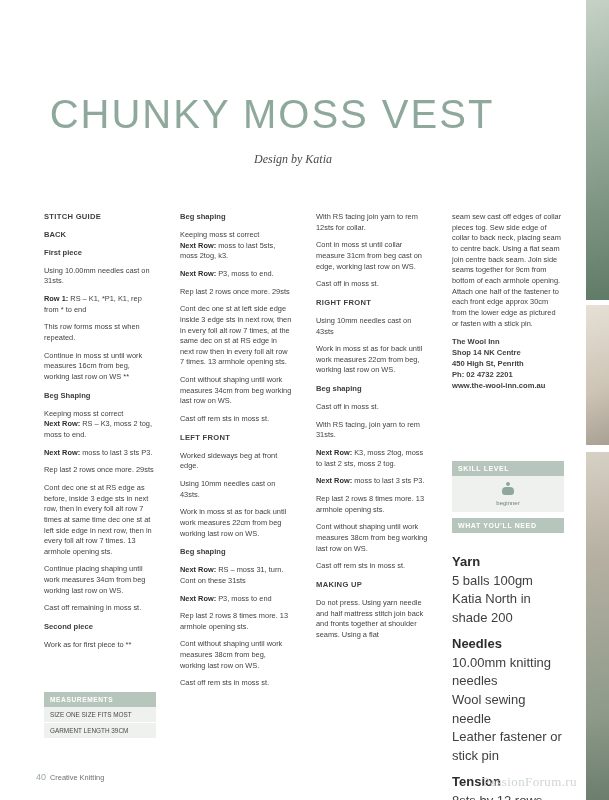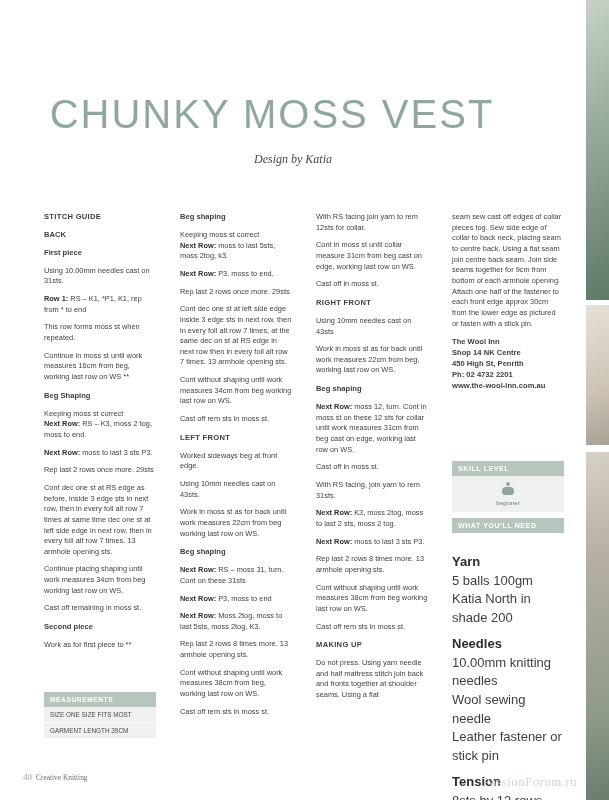--- a/index.html
+++ b/index.html
@@ -179,25 +179,24 @@
   .need-body {
     font-size: 13px;
     line-height: 1.44;
     color: #3f3f3f;
     padding-top: 20px;
   }
   .need-body p { margin: 0 0 7px 0; }
   .need-body .lbl { font-weight: bold; color: #2d2d2d; }
   .footer-left {
     position: absolute;
-    left: 23px;
+    left: 36px;
     bottom: 18px;
     font-size: 7.4px;
     color: #6f6f6f;
-    font-family: Liberation Serif, serif;
   }
   .footer-left .pg {
     color: #9aa79f;
     font-size: 9px;
     margin-right: 4px;
   }
   .watermark {
     position: absolute;
     right: 32px;
     bottom: 10px;
@@ -250,35 +249,33 @@
       <p>Cont dec one st at left side edge inside 3 edge sts in next row, then in every foll alt row 7 times, at the same dec on st at RS edge in next row then in every foll alt row 7 times. 13 armhole opening sts.</p>
       <p>Cont without shaping until work measures 34cm from beg working last row on WS.</p>
       <p>Cast off rem sts in moss st.</p>
       <p class="h-green sp">LEFT FRONT</p>
       <p>Worked sideways beg at front edge.</p>
       <p>Using 10mm needles cast on 43sts.</p>
       <p>Work in moss st as for back until work measures 22cm from beg working last row on WS.</p>
       <p class="h-dark sp">Beg shaping</p>
       <p><b class="run">Next Row:</b><span> RS – moss 31, turn. Cont on these 31sts</span></p>
       <p><b class="run">Next Row:</b><span> P3, moss to end</span></p>
-      <p><b class="run">Next Row:</b><span> Moss 2tog, moss to last 5sts, moss 2tog, K3.</span></p>
       <p>Rep last 2 rows 8 times more. 13 armhole opening sts.</p>
       <p>Cont without shaping until work measures 38cm from beg, working last row on WS.</p>
       <p>Cast off rem sts in moss st.</p>
     </div>
 
     <div class="col">
       <p>With RS facing join yarn to rem 12sts for collar.</p>
       <p>Cont in moss st until collar measure 31cm from beg cast on edge, working last row on WS.</p>
       <p>Cast off in moss st.</p>
       <p class="h-green sp">RIGHT FRONT</p>
       <p>Using 10mm needles cast on 43sts</p>
       <p>Work in moss st as for back until work measures 22cm from beg, working last row on WS.</p>
       <p class="h-dark sp">Beg shaping</p>
-      <p><b class="run">Next Row:</b><span> moss 12, turn. Cont in moss st on these 12 sts for collar until work measures 31cm from beg cast on edge, working last row on WS.</span></p>
       <p>Cast off in moss st.</p>
       <p>With RS facing, join yarn to rem 31sts.</p>
       <p><b class="run">Next Row:</b><span> K3, moss 2tog, moss to last 2 sts, moss 2 tog.</span></p>
       <p><b class="run">Next Row:</b><span> moss to last 3 sts P3.</span></p>
       <p>Rep last 2 rows 8 times more. 13 armhole opening sts.</p>
       <p>Cont without shaping until work measures 38cm from beg working last row on WS.</p>
       <p>Cast off rem sts in moss st.</p>
       <p class="h-green sp">MAKING UP</p>
       <p>Do not press. Using yarn needle and half mattress stitch join back and fronts together at shoulder seams. Using a flat</p>
     </div>

